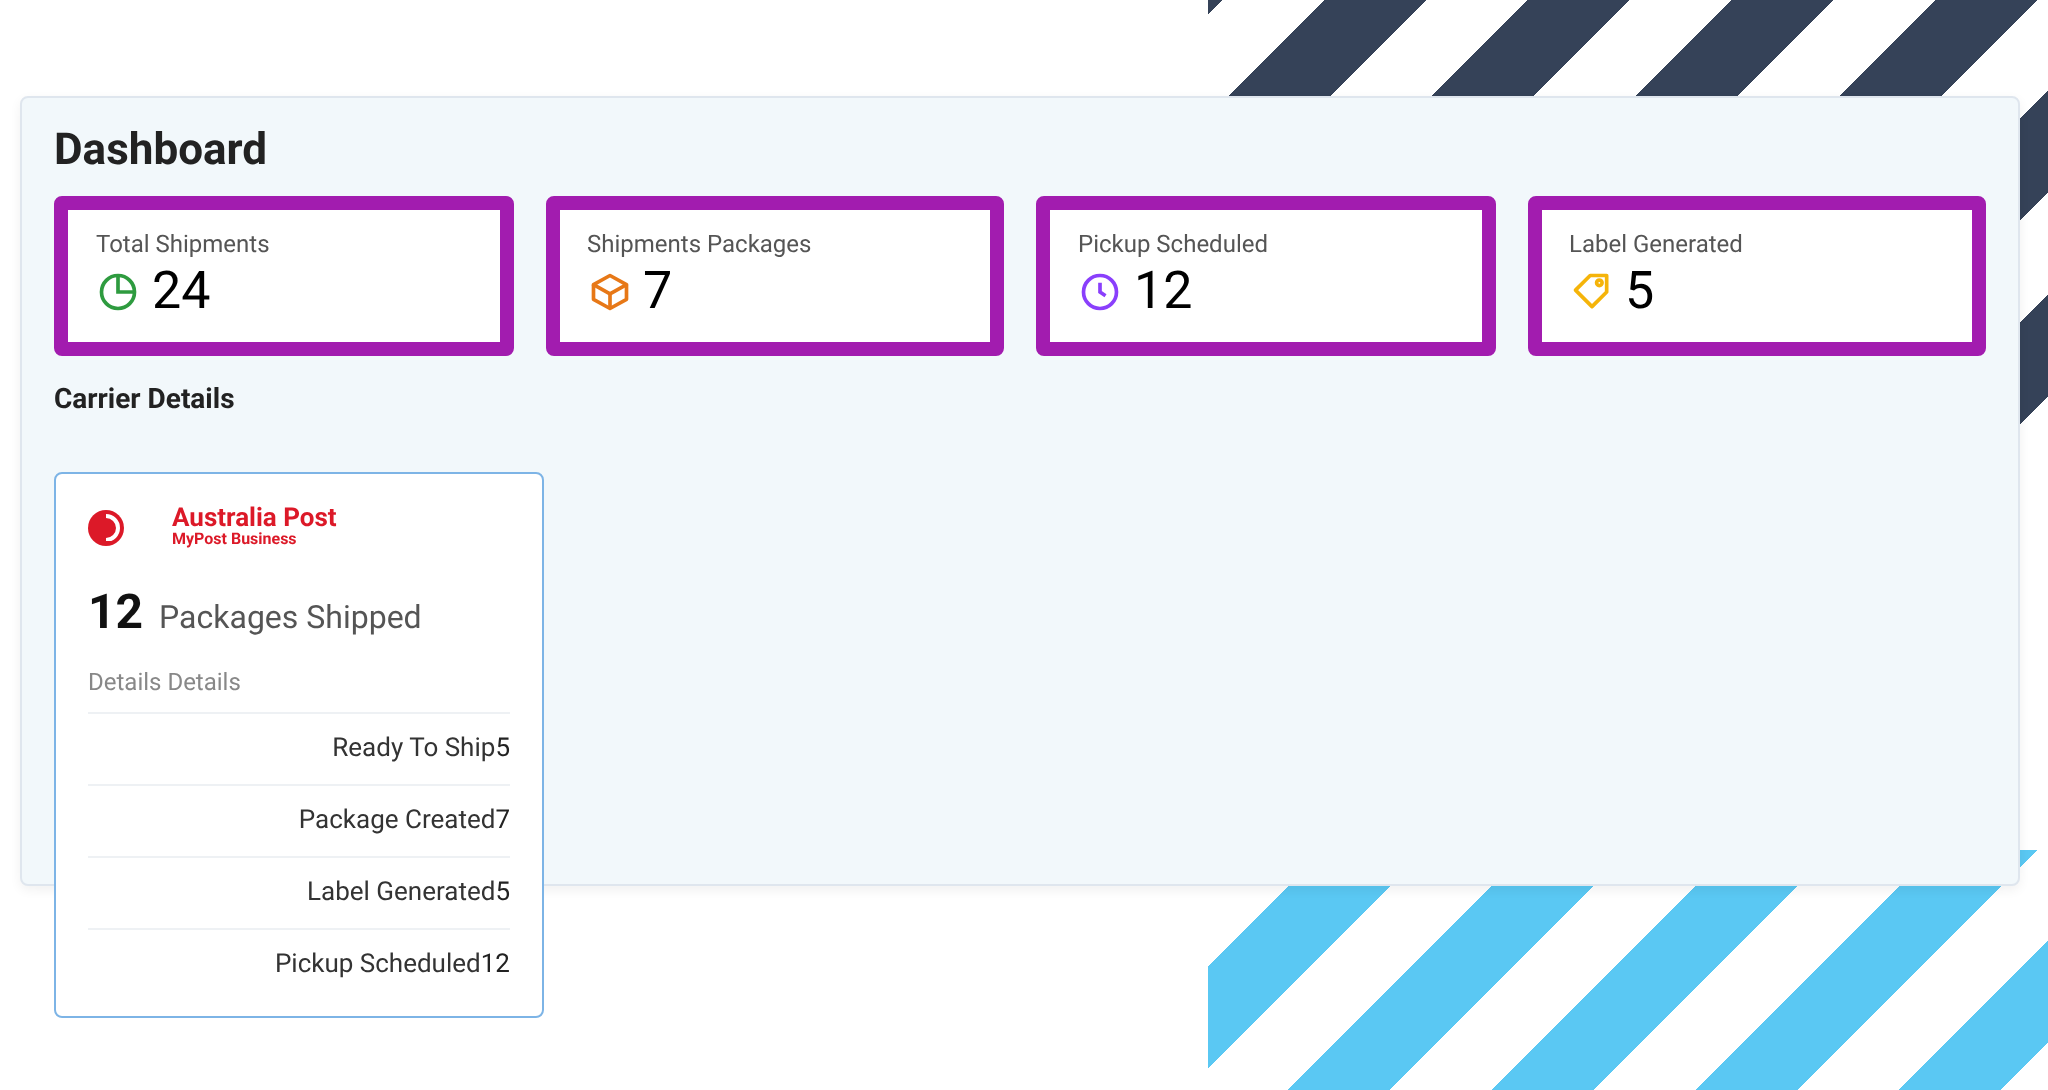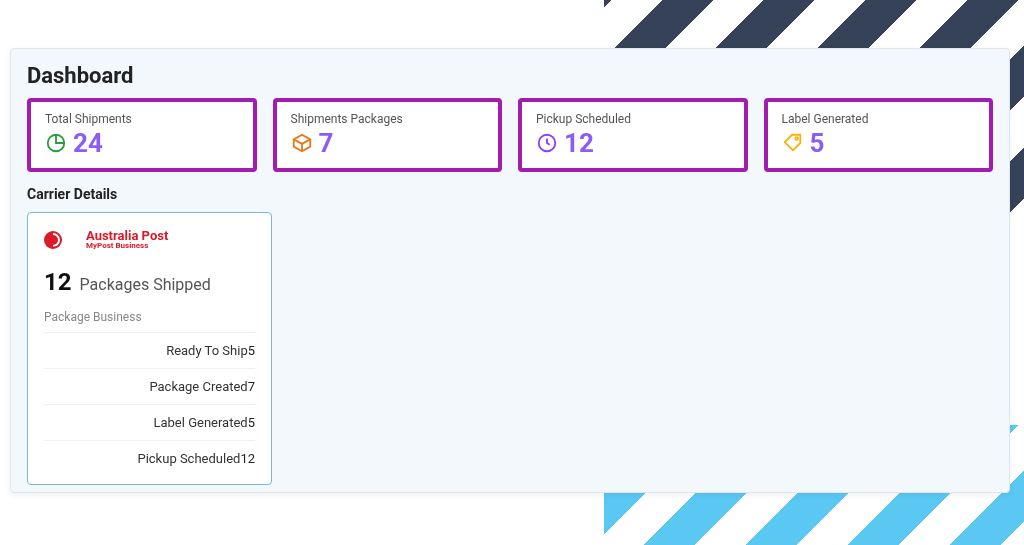--- a/index.html
+++ b/index.html
@@ -27,21 +27,21 @@
       #5ac8f3 0 36px,
       #ffffff 36px 72px);
     z-index: 0;
   }
 
   .panel {
     position: absolute;
     top: 48px;
     left: 10px;
     width: 1000px;
-    height: 445px;
+    height: 395px;
     background: #f2f8fb;
     border: 1px solid #dfe6ee;
     border-radius: 4px;
     box-shadow: 0 2px 6px rgba(0,0,0,0.06);
     padding: 14px 16px 0 16px;
     z-index: 1;
   }
 
   .page-title {
     font-size: 22px;
@@ -51,55 +51,55 @@
   }
 
   .stats {
     display: flex;
     gap: 16px;
     margin-bottom: 14px;
   }
   .stat-card {
     flex: 1;
     background: #fff;
-    border: 4px solid #a21caf;
+    border: 7px solid #a21caf;
     border-radius: 4px;
     padding: 10px 14px 12px 14px;
     min-height: 66px;
   }
   .stat-label {
     font-size: 12px;
     color: #555;
     margin-bottom: 4px;
   }
   .stat-value {
     display: flex;
     align-items: center;
     gap: 6px;
   }
   .stat-value .num {
     font-size: 26px;
-    font-weight: 700;
-    color: #8b5cf6;
+    font-weight: 400;
+    color: #000000;
     line-height: 1;
   }
   .ico {
     width: 22px;
     height: 22px;
     display: inline-flex;
     align-items: center;
     justify-content: center;
   }
   .ico svg { width: 22px; height: 22px; }
 
   .section-title {
     font-size: 14px;
     font-weight: 700;
     color: #222;
-    margin-bottom: 10px;
+    margin-bottom: 28px;
   }
 
   .carrier-card {
     width: 245px;
     background: #fff;
     border: 1px solid #7db4e6;
     border-radius: 4px;
     padding: 16px 16px 8px 16px;
   }
   .carrier-logo {
@@ -237,21 +237,21 @@
         <div class="aplogo-main">Australia Post</div>
         <div class="aplogo-sub">MyPost Business</div>
       </span>
     </div>
 
     <div class="carrier-count-row">
       <span class="big">12</span>
       <span class="cap">Packages Shipped</span>
     </div>
 
-    <div class="pkg-header">Package Business</div>
+    <div class="pkg-header">Details Details</div>
 
     <div class="pkg-row">
       <span>Ready To Ship</span>
       <span class="val">5</span>
     </div>
     <div class="pkg-row">
       <span>Package Created</span>
       <span class="val">7</span>
     </div>
     <div class="pkg-row">

